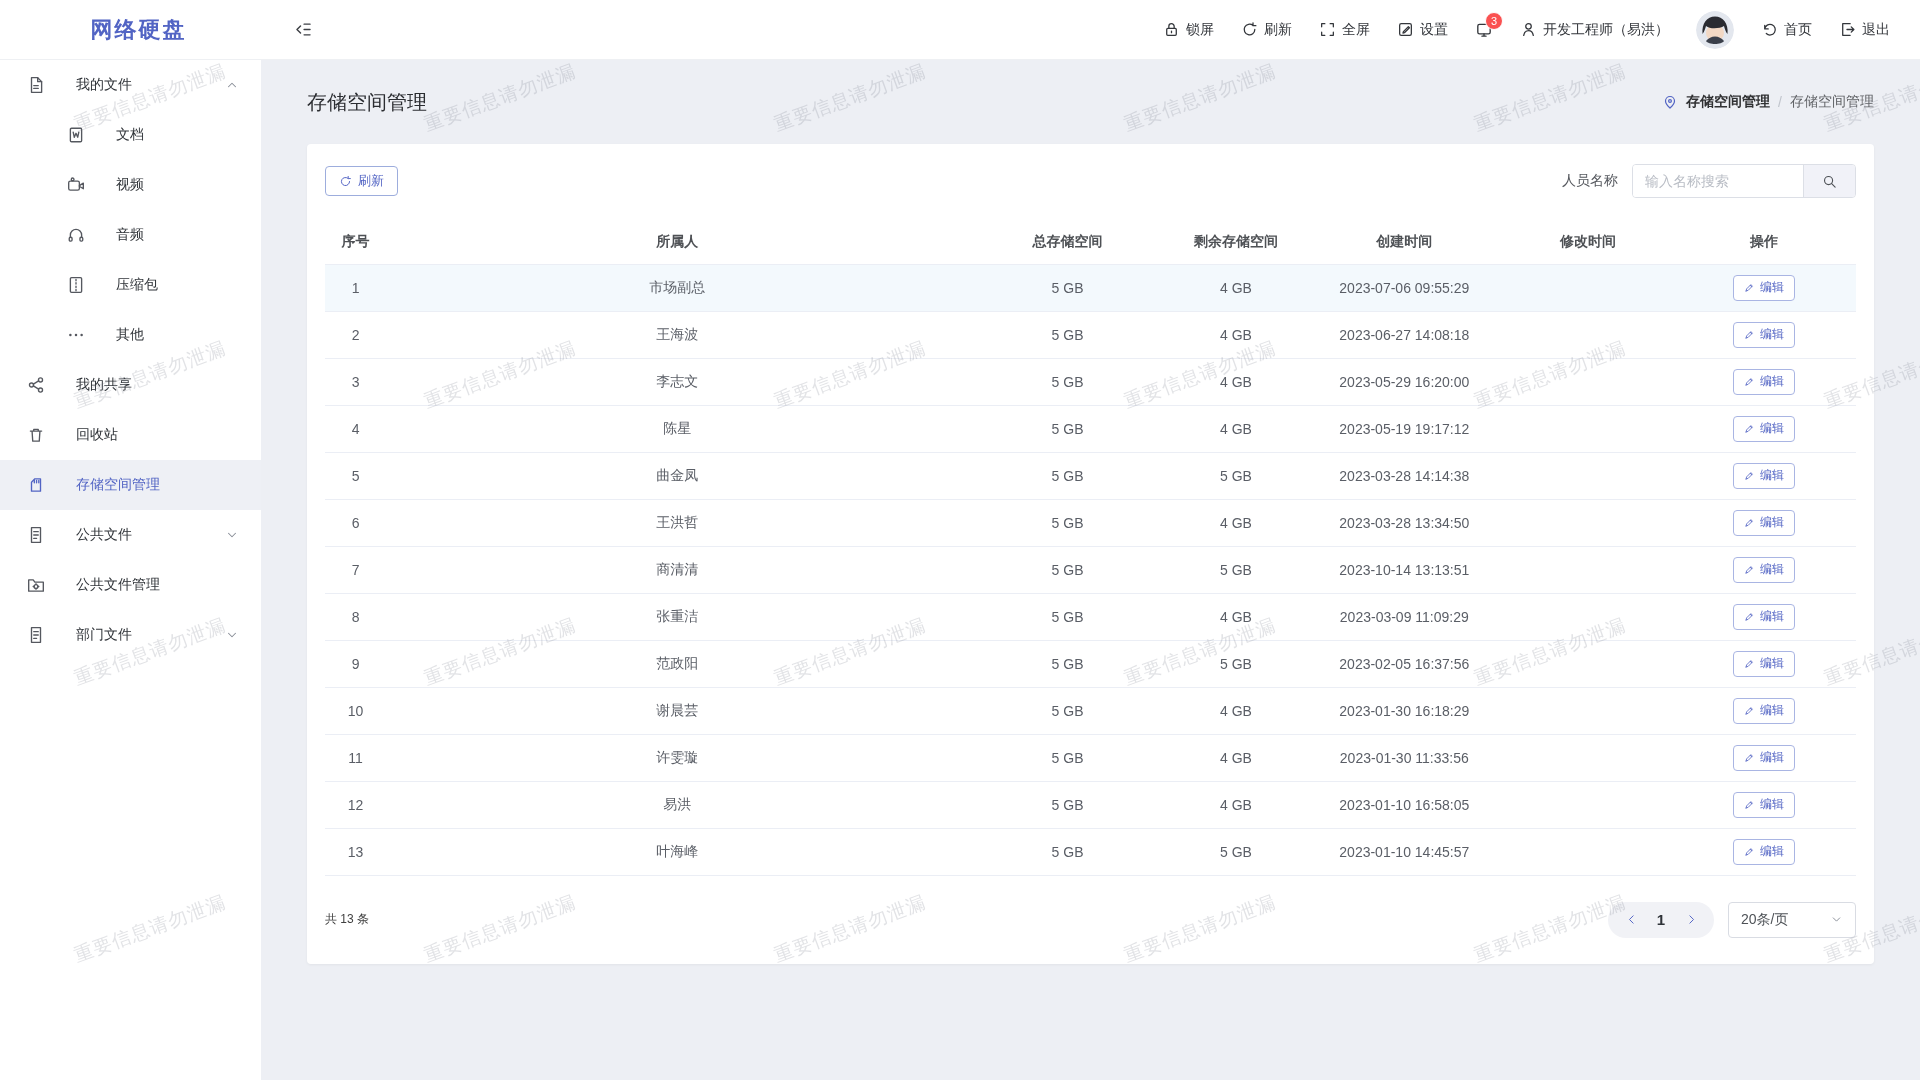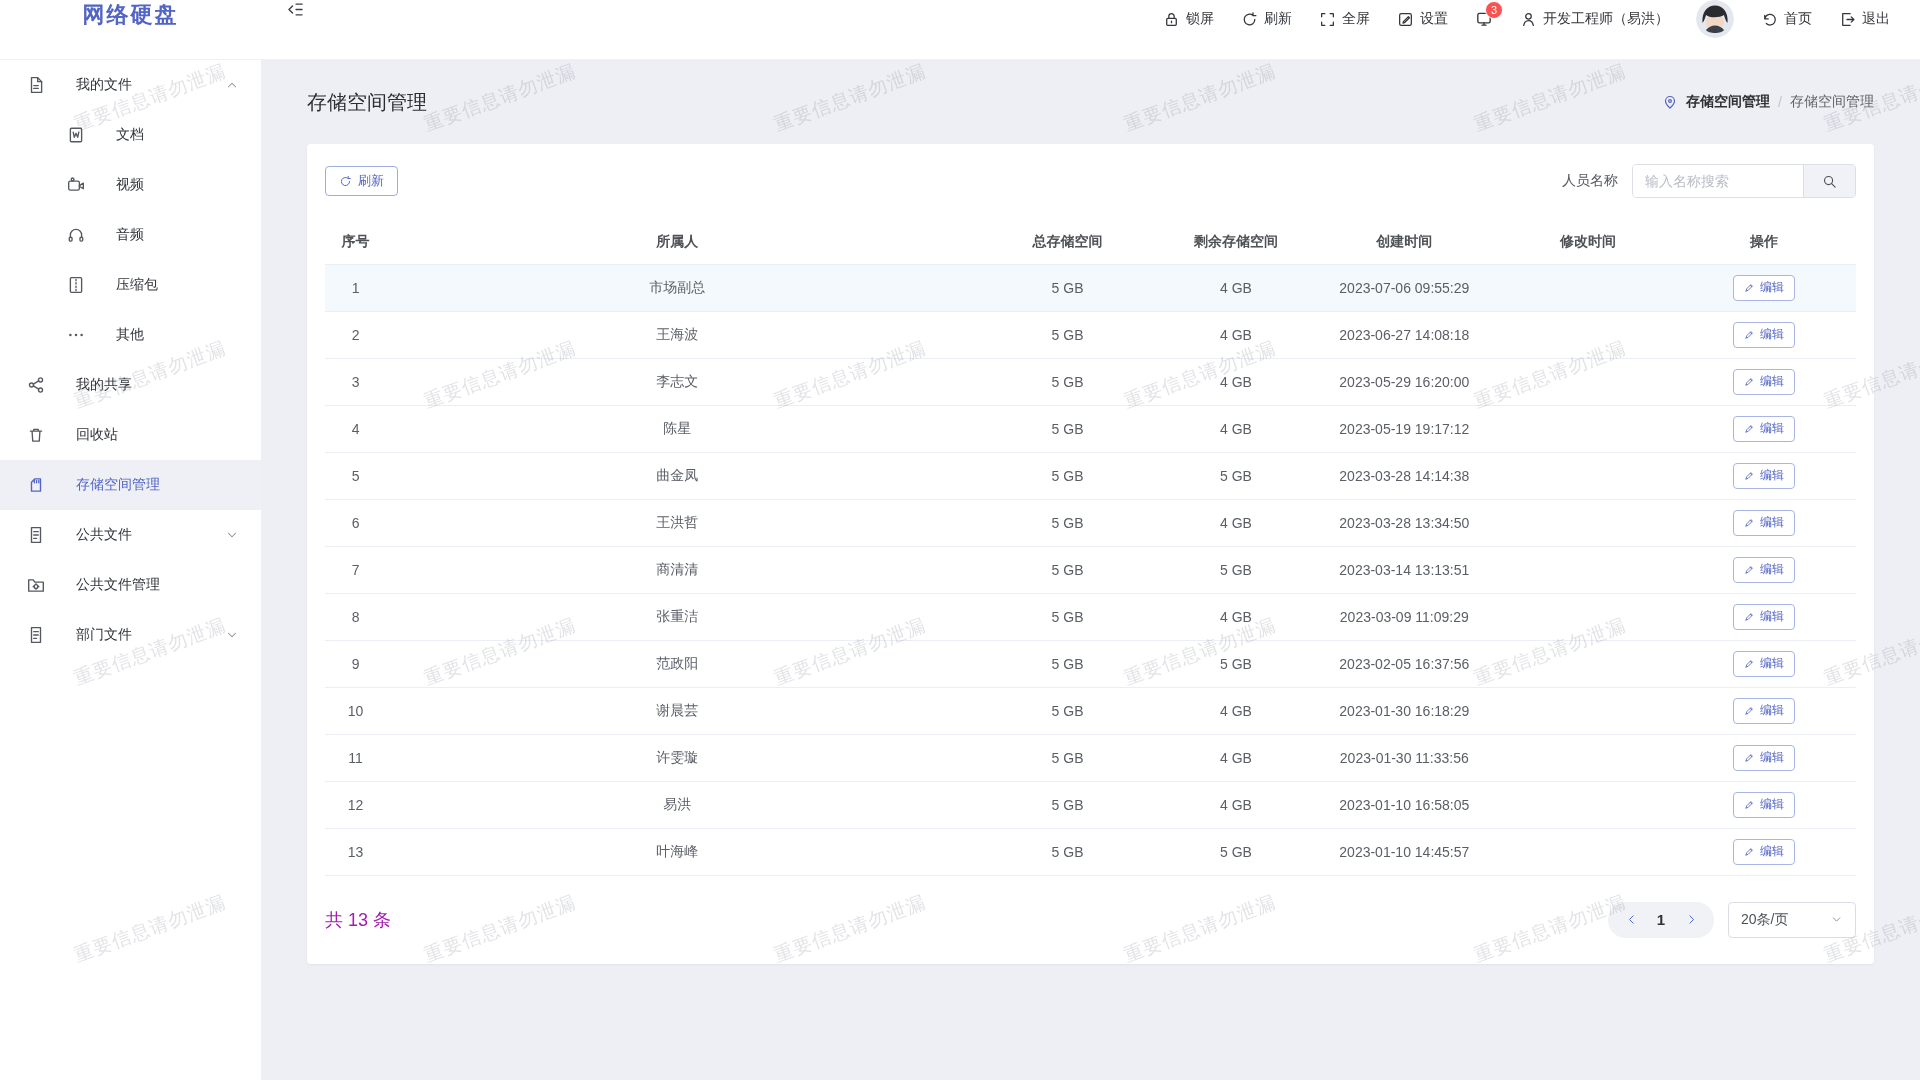--- a/index.html
+++ b/index.html
@@ -6,21 +6,21 @@
   html,body { width:1920px; height:1080px; }
   body {
     font-family:"Liberation Sans","DejaVu Sans",sans-serif;
     color:#303133; background:#fff; overflow:hidden; position:relative;
   }
   svg { display:block; }
 
   
   .header {
     position:absolute; top:0; left:0; right:0; height:60px; background:#fff;
-    border-bottom:1px solid #eef0f3; display:flex; align-items:flex-start; z-index:10;
+    border-bottom:1px solid #eef0f3; display:flex; align-items:center; z-index:10;padding-left:8px;
   }
   .logo { width:261px; text-align:center; font-size:22px; font-weight:700; color:#5264c4; letter-spacing:2px; flex:none; }
   .collapse { margin-left:25px; color:#3c3f44; cursor:pointer; }
   .collapse svg { width:19px; height:19px; }
   .header-right { margin-left:auto; display:flex; align-items:center; gap:27px; padding-right:30px; }
   .h-act { display:flex; align-items:center; gap:6px; font-size:14px; color:#33363b; cursor:pointer; white-space:nowrap; }
   .h-act .h-ico { display:flex; color:#33363b; }
   .h-act svg { width:17px; height:17px; }
   .bell { position:relative; cursor:pointer; color:#33363b; }
   .bell svg { width:18px; height:18px; }
@@ -72,21 +72,21 @@
   .grid th { font-size:14px; color:#4e5155; font-weight:700; height:44px; border-bottom:1px solid #ebeef5; text-align:center; }
   .grid td { font-size:14px; color:#5a5e66; height:47px; border-bottom:1px solid #ebeef5; text-align:center; white-space:nowrap; }
   .grid tr.hl td { background:#f3f9fd; }
   .btn-edit {
     display:inline-flex; align-items:center; gap:5px; height:26px; padding:0 10px;
     border:1px solid #a9b5e3; color:#5264c4; background:#fff; border-radius:4px; font-size:12px; cursor:pointer;
   }
   .btn-edit svg { width:11px; height:11px; }
 
   .card-footer { margin-top:26px; display:flex; align-items:center; justify-content:space-between; }
-  .total { font-size:18px; color:#a21caf; }
+  .total { font-size:12px; color:#404040; }
   .pag-right { display:flex; align-items:center; gap:14px; }
   .pager { display:flex; align-items:center; background:#f1f2f6; border-radius:18px; height:36px; padding:0 8px; }
   .pg-btn { width:30px; display:flex; justify-content:center; color:#5264c4; cursor:pointer; }
   .pg-btn svg { width:13px; height:13px; }
   .pg-num { min-width:30px; text-align:center; color:#2f3338; font-weight:700; font-size:15px; }
   .page-size {
     display:flex; align-items:center; justify-content:space-between; width:128px; height:36px;
     border:1px solid #d9dce3; border-radius:4px; background:#fff; padding:0 12px; font-size:14px; color:#4e5257; cursor:pointer;
   }
   .page-size .ps-chev { color:#8a8f99; display:flex; }
@@ -476,21 +476,21 @@
                   </svg>
                 </span>
                 <span>编辑</span>
               </button></td>
           </tr>
           <tr>
             <td>7</td>
             <td>商清清</td>
             <td>5 GB</td>
             <td>5 GB</td>
-            <td>2023-03-14 13:13:51</td>
+            <td>2023-10-14 13:13:51</td>
             <td></td>
             <td><button class="btn-edit">
                 <span style="display:flex">
                   <svg viewBox="0 0 16 16" fill="none" stroke="currentColor" stroke-width="1.2" stroke-linecap="round" stroke-linejoin="round">
                     <path d="M3 13l.8-3L10 3.8l2.2 2.2L6 12.2 3 13zM9 4.8l2.2 2.2"></path>
                   </svg>
                 </span>
                 <span>编辑</span>
               </button></td>
           </tr>

